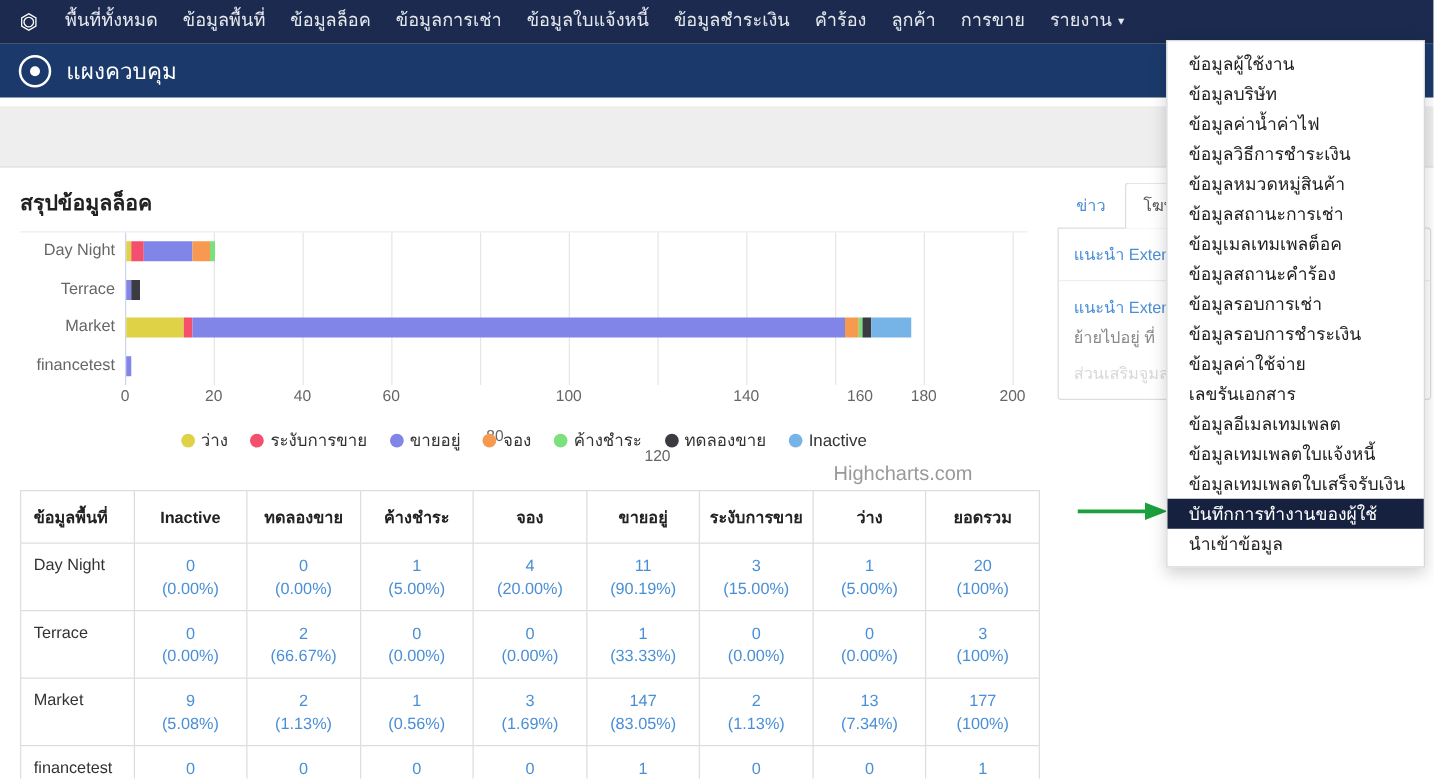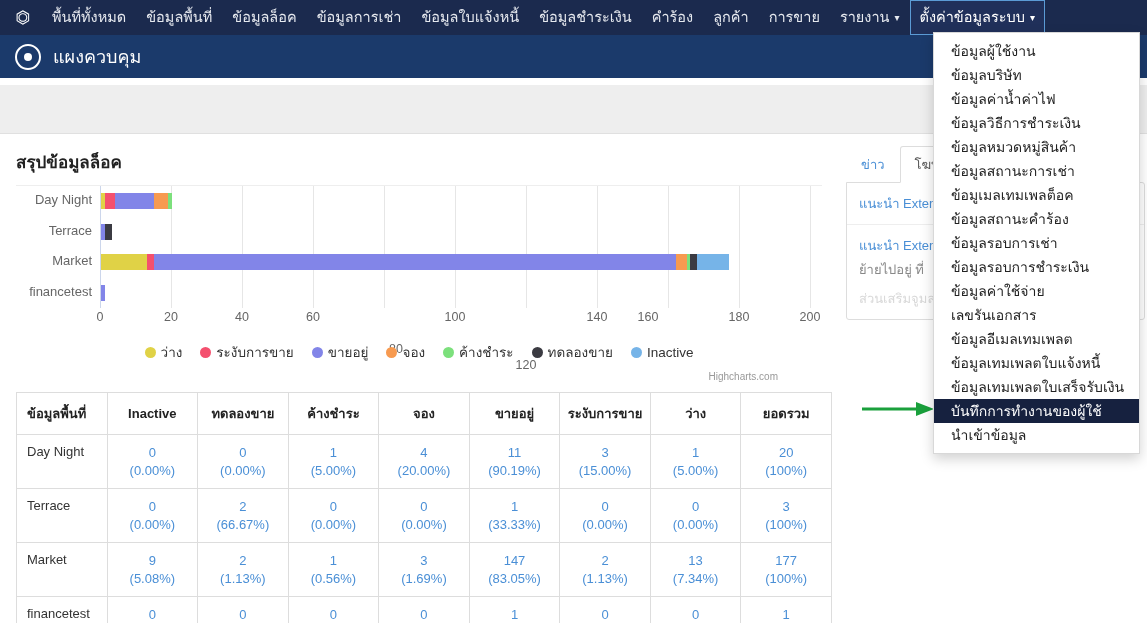--- a/index.html
+++ b/index.html
@@ -94,21 +94,21 @@
   .xticks { position: absolute; left: 100px; top: 124px; width: 710px; height: 20px; }
   .xtick { position: absolute; font-size: 12.5px; color: #666; transform: translateX(-50%); top:0; }
 
   .legend {
     position: absolute; left: 0; top: 155px; width: 838px;
     display: flex; justify-content: center; align-items: center; gap: 18px;
   }
   .legend-item { display: flex; align-items: center; gap: 5px; font-size: 13.5px; color: #333; cursor: pointer; }
   .legend-dot { width: 11px; height: 11px; border-radius: 50%; display:block; }
   .credits {
-    position: absolute; right: 60px; top: 185px; font-size: 10px; color: #999;
+    position: absolute; right: 60px; top: 185px; font-size: 16px; color: #999;
   }
 
   
   .tbl-wrap { position: absolute; left: 16px; top: 258px; width: 816px; }
   table.summary { border-collapse: collapse; width: 816px; table-layout: fixed; }
   table.summary th {
     border: 1px solid #dddddd; font-size: 13px; color: #222; font-weight: bold;
     padding: 10px 4px; text-align: center; background: #fff; height: 20px;
   }
   table.summary th.first, table.summary td.first { text-align: left; padding-left: 10px; }
@@ -169,21 +169,20 @@
     <div class="nav-item">พื้นที่ทั้งหมด</div>
     <div class="nav-item">ข้อมูลพื้นที่</div>
     <div class="nav-item">ข้อมูลล็อค</div>
     <div class="nav-item">ข้อมูลการเช่า</div>
     <div class="nav-item">ข้อมูลใบแจ้งหนี้</div>
     <div class="nav-item">ข้อมูลชำระเงิน</div>
     <div class="nav-item">คำร้อง</div>
     <div class="nav-item">ลูกค้า</div>
     <div class="nav-item">การขาย</div>
     <div class="nav-item caret">รายงาน</div>
-    <div class="nav-item caret active">ตั้งค่าข้อมูลระบบ</div>
   </div>
 
   <div class="page-header">
     <div class="ph-icon"></div>
     <div class="ph-title">แผงควบคุม</div>
   </div>
   <div class="gray-band"></div>
 
   <div class="content">
 
@@ -236,21 +235,21 @@
           </div>
         <div class="xticks" id="xticks">
             <div class="xtick" style="left: 0px;">0</div>
             <div class="xtick" style="left: 71px;">20</div>
             <div class="xtick" style="left: 142px;">40</div>
             <div class="xtick" style="left: 213px;">60</div>
             <div class="xtick" style="left: 296px; margin-top: 32px;">80</div>
             <div class="xtick" style="left: 355px;">100</div>
             <div class="xtick" style="left: 426px; margin-top: 48px;">120</div>
             <div class="xtick" style="left: 497px;">140</div>
-            <div class="xtick" style="left: 548px;">160</div>
+            <div class="xtick" style="left: 588px;">160</div>
             <div class="xtick" style="left: 639px;">180</div>
             <div class="xtick" style="left: 710px;">200</div>
           </div>
         <div class="legend" id="legend">
             <div class="legend-item">
               <span class="legend-dot" style="background: rgb(224, 210, 70);"></span>
               <span>ว่าง</span>
             </div>
             <div class="legend-item">
               <span class="legend-dot" style="background: rgb(244, 80, 110);"></span>

